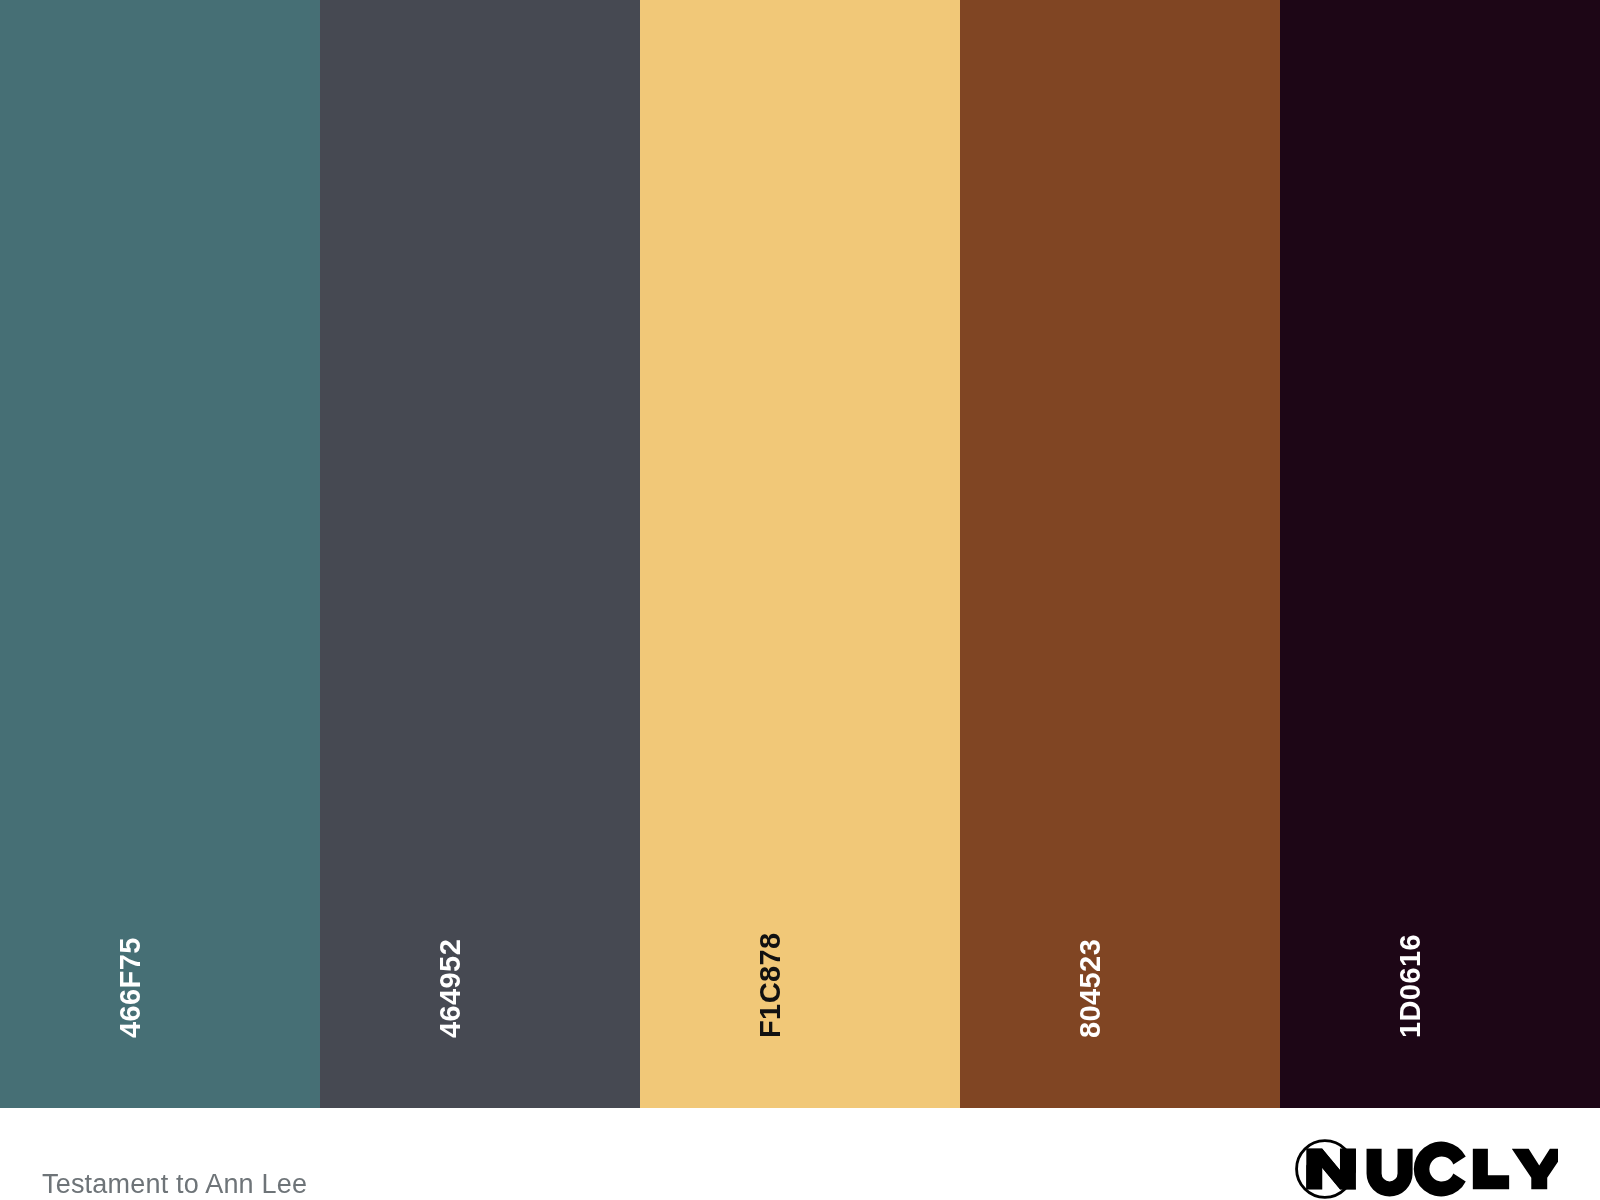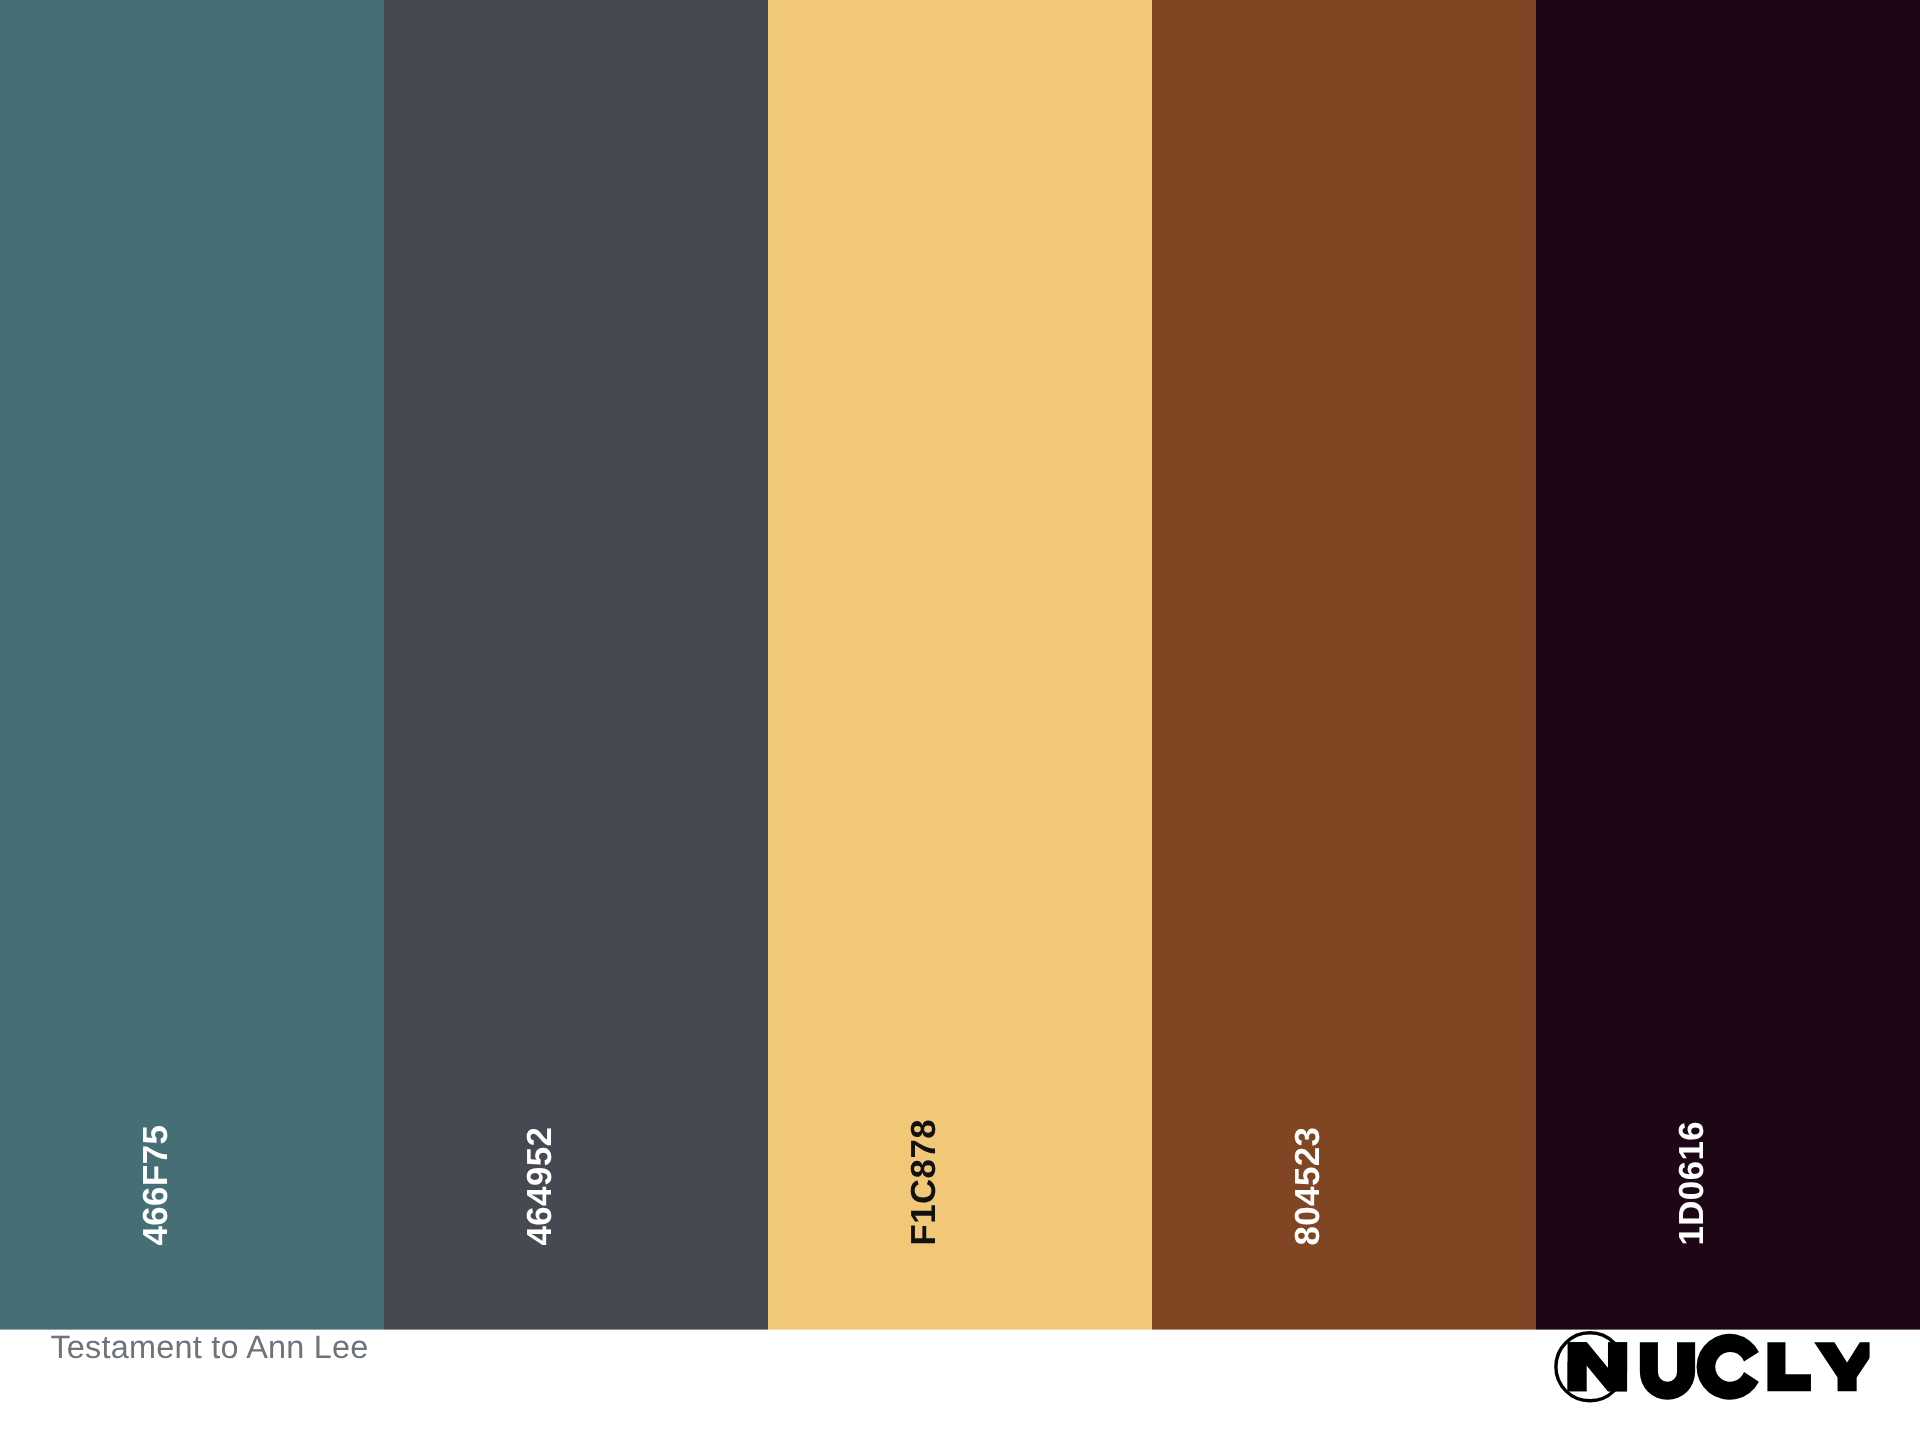--- a/index.html
+++ b/index.html
@@ -49,21 +49,21 @@
     letter-spacing: 0.4px;
     line-height: 1;
   }
 
   
   .footer-bar {
     width: 1600px;
     height: 92px;
     background: #ffffff;
     display: flex;
-    align-items: flex-start;
+    align-items: flex-end;
     justify-content: space-between;
     box-sizing: border-box;
     padding: 0 42px 0 42px;
   }
 
   .footer-title {
     font-family: "Liberation Sans", sans-serif;
     font-size: 27px;
     font-weight: normal;
     color: #6e7478;

